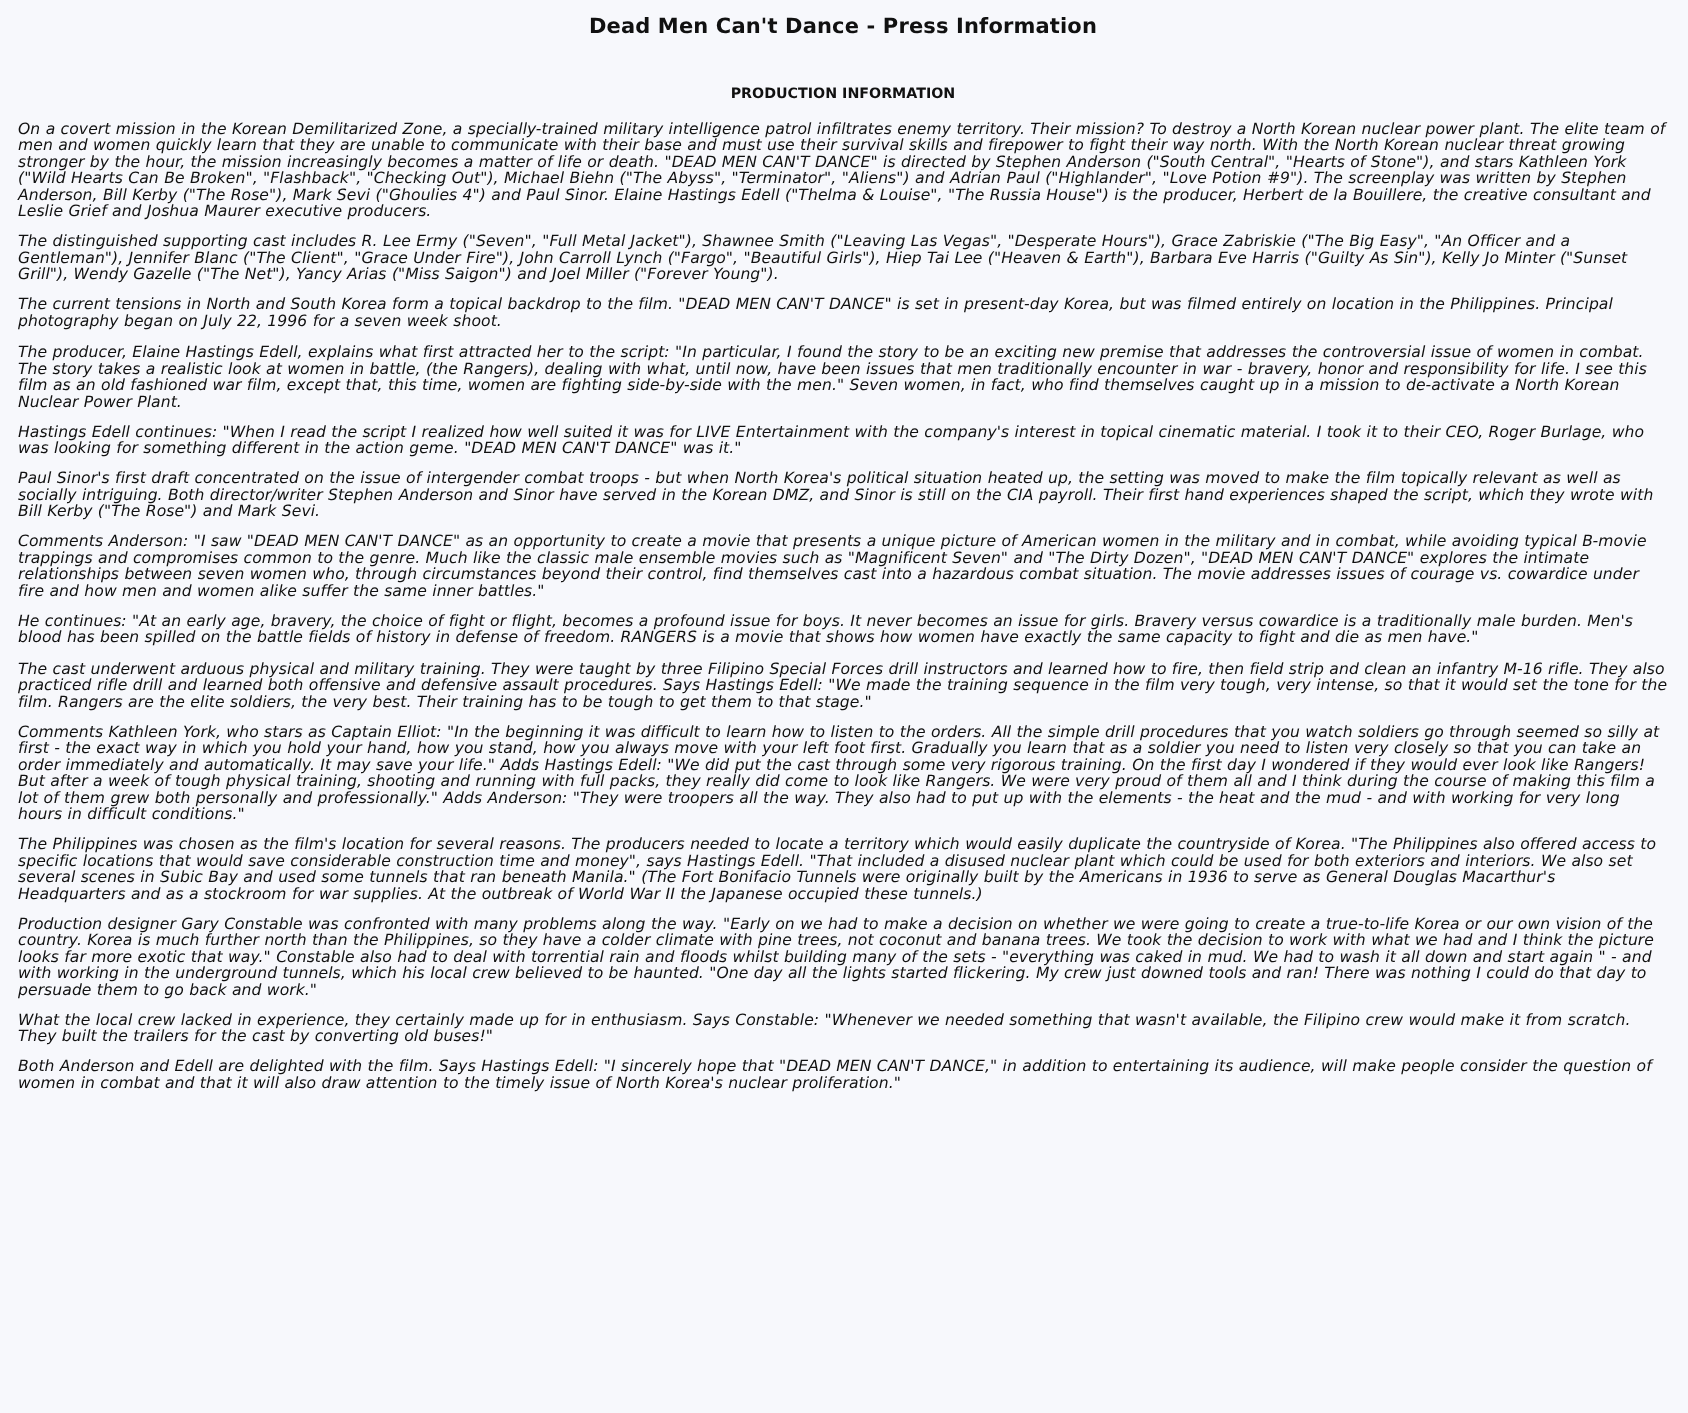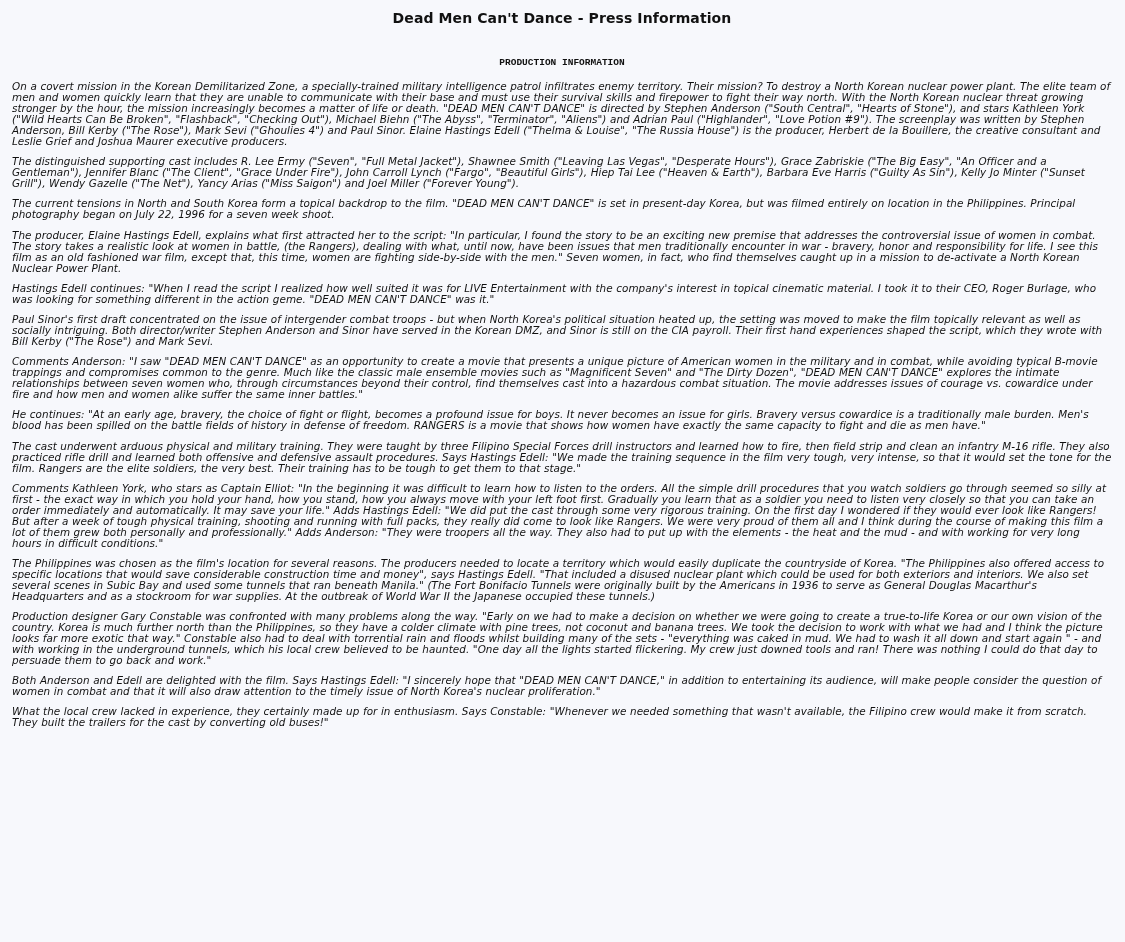--- a/index.html
+++ b/index.html
@@ -29,21 +29,20 @@
       letter-spacing: 0.1px;
     }
     .section-heading {
       text-align: center;
       font-weight: bold;
       font-size: 9.5px;
       margin: 0;
       padding-top: 21px;
       height: 24px;
       line-height: 12px;
-      font-family: Liberation Mono, monospace;
     }
     .para {
       font-size: 10.4px;
       line-height: 11px;
       margin: 0 0 9.2px 0;
       letter-spacing: 0.05px;
       word-spacing: 0.2px;
       font-style: italic;
     }
   </style>
@@ -60,16 +59,16 @@
     <p class="para">The current tensions in North and South Korea form a topical backdrop to the film. "DEAD MEN CAN'T DANCE" is set in present-day Korea, but was filmed entirely on location in the Philippines. Principal photography began on July 22, 1996 for a seven week shoot.</p>
     <p class="para">The producer, Elaine Hastings Edell, explains what first attracted her to the script: "In particular, I found the story to be an exciting new premise that addresses the controversial issue of women in combat. The story takes a realistic look at women in battle, (the Rangers), dealing with what, until now, have been issues that men traditionally encounter in war - bravery, honor and responsibility for life. I see this film as an old fashioned war film, except that, this time, women are fighting side-by-side with the men." Seven women, in fact, who find themselves caught up in a mission to de-activate a North Korean Nuclear Power Plant.</p>
     <p class="para">Hastings Edell continues: "When I read the script I realized how well suited it was for LIVE Entertainment with the company's interest in topical cinematic material. I took it to their CEO, Roger Burlage, who was looking for something different in the action geme. "DEAD MEN CAN'T DANCE" was it."</p>
     <p class="para">Paul Sinor's first draft concentrated on the issue of intergender combat troops - but when North Korea's political situation heated up, the setting was moved to make the film topically relevant as well as socially intriguing. Both director/writer Stephen Anderson and Sinor have served in the Korean DMZ, and Sinor is still on the CIA payroll. Their first hand experiences shaped the script, which they wrote with Bill Kerby ("The Rose") and Mark Sevi.</p>
     <p class="para">Comments Anderson: "I saw "DEAD MEN CAN'T DANCE" as an opportunity to create a movie that presents a unique picture of American women in the military and in combat, while avoiding typical B-movie trappings and compromises common to the genre. Much like the classic male ensemble movies such as "Magnificent Seven" and "The Dirty Dozen", "DEAD MEN CAN'T DANCE" explores the intimate relationships between seven women who, through circumstances beyond their control, find themselves cast into a hazardous combat situation. The movie addresses issues of courage vs. cowardice under fire and how men and women alike suffer the same inner battles."</p>
     <p class="para">He continues: "At an early age, bravery, the choice of fight or flight, becomes a profound issue for boys. It never becomes an issue for girls. Bravery versus cowardice is a traditionally male burden. Men's blood has been spilled on the battle fields of history in defense of freedom. RANGERS is a movie that shows how women have exactly the same capacity to fight and die as men have."</p>
     <p class="para">The cast underwent arduous physical and military training. They were taught by three Filipino Special Forces drill instructors and learned how to fire, then field strip and clean an infantry M-16 rifle. They also practiced rifle drill and learned both offensive and defensive assault procedures. Says Hastings Edell: "We made the training sequence in the film very tough, very intense, so that it would set the tone for the film. Rangers are the elite soldiers, the very best. Their training has to be tough to get them to that stage."</p>
     <p class="para">Comments Kathleen York, who stars as Captain Elliot: "In the beginning it was difficult to learn how to listen to the orders. All the simple drill procedures that you watch soldiers go through seemed so silly at first - the exact way in which you hold your hand, how you stand, how you always move with your left foot first. Gradually you learn that as a soldier you need to listen very closely so that you can take an order immediately and automatically. It may save your life." Adds Hastings Edell: "We did put the cast through some very rigorous training. On the first day I wondered if they would ever look like Rangers! But after a week of tough physical training, shooting and running with full packs, they really did come to look like Rangers. We were very proud of them all and I think during the course of making this film a lot of them grew both personally and professionally." Adds Anderson: "They were troopers all the way. They also had to put up with the elements - the heat and the mud - and with working for very long hours in difficult conditions."</p>
     <p class="para">The Philippines was chosen as the film's location for several reasons. The producers needed to locate a territory which would easily duplicate the countryside of Korea. "The Philippines also offered access to specific locations that would save considerable construction time and money", says Hastings Edell. "That included a disused nuclear plant which could be used for both exteriors and interiors. We also set several scenes in Subic Bay and used some tunnels that ran beneath Manila." (The Fort Bonifacio Tunnels were originally built by the Americans in 1936 to serve as General Douglas Macarthur's Headquarters and as a stockroom for war supplies. At the outbreak of World War II the Japanese occupied these tunnels.)</p>
     <p class="para">Production designer Gary Constable was confronted with many problems along the way. "Early on we had to make a decision on whether we were going to create a true-to-life Korea or our own vision of the country. Korea is much further north than the Philippines, so they have a colder climate with pine trees, not coconut and banana trees. We took the decision to work with what we had and I think the picture looks far more exotic that way." Constable also had to deal with torrential rain and floods whilst building many of the sets - "everything was caked in mud. We had to wash it all down and start again " - and with working in the underground tunnels, which his local crew believed to be haunted. "One day all the lights started flickering. My crew just downed tools and ran! There was nothing I could do that day to persuade them to go back and work."</p>
+    <p class="para">What the local crew lacked in experience, they certainly made up for in enthusiasm. Says Constable: "Whenever we needed something that wasn't available, the Filipino crew would make it from scratch. They built the trailers for the cast by converting old buses!"</p>
     <p class="para">Both Anderson and Edell are delighted with the film. Says Hastings Edell: "I sincerely hope that "DEAD MEN CAN'T DANCE," in addition to entertaining its audience, will make people consider the question of women in combat and that it will also draw attention to the timely issue of North Korea's nuclear proliferation."</p>
-    <p class="para">What the local crew lacked in experience, they certainly made up for in enthusiasm. Says Constable: "Whenever we needed something that wasn't available, the Filipino crew would make it from scratch. They built the trailers for the cast by converting old buses!"</p>
   </div>
 </div>
 
 </body></html>

